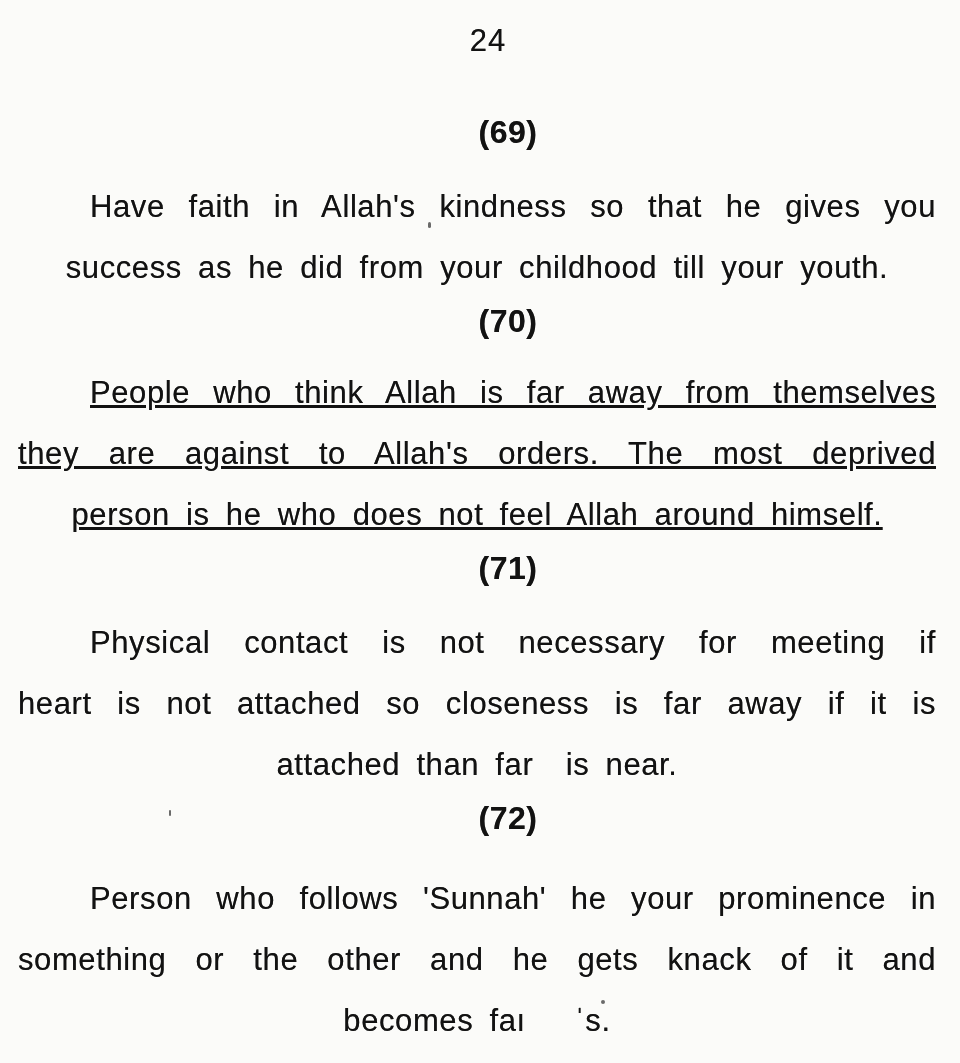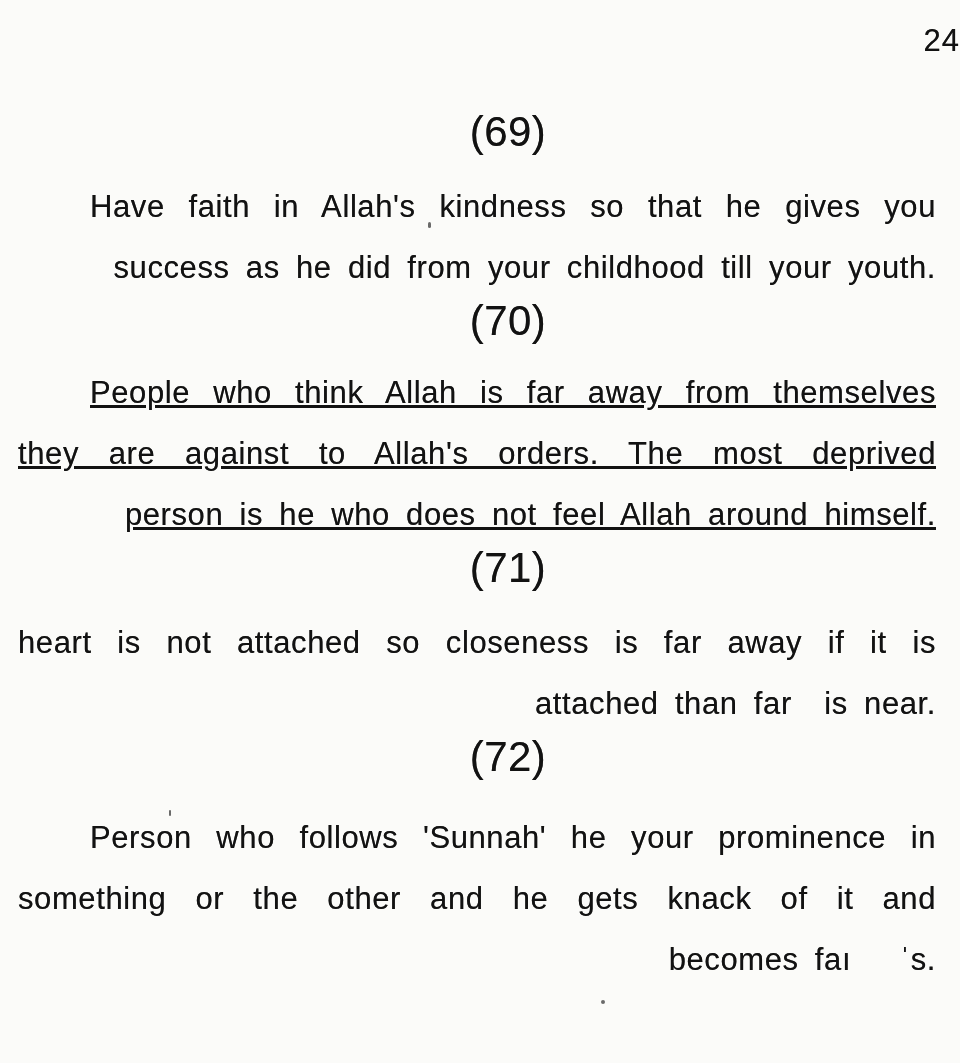--- a/index.html
+++ b/index.html
@@ -12,29 +12,29 @@
     color: #121212;
     overflow: hidden;
     text-shadow: 0 0 0.5px rgba(10,10,10,0.65);
   }
   .page-number {
     margin: 0;
     padding-top: 22px;
     padding-left: 16px;
     font-size: 31px;
     line-height: 38px;
-    text-align: right;
+    text-align: center;
     letter-spacing: 1px;
   }
   .section-heading {
     margin: 16px;
     padding-left: 56px;
-    font-size: 42px;
+    font-size: 32px;
     line-height: 36px;
-    font-weight: 400;
+    font-weight: 700;
     text-align: center;
     letter-spacing: 0.5px;
   }
   .h-69 { margin-top: 54px; }
   .h-70 { margin-top: 5px; }
   .h-71 { margin-top: 5px; text-align: center; }
   .h-72 { margin-top: 5px; }
   .para { margin: 0; padding: 0 24px 0 18px; }
   .p-69 { margin-top: 26px; }
   .p-70 { margin-top: 23px; text-decoration: underline; }
@@ -47,21 +47,21 @@
     word-spacing: 7px;
     white-space: nowrap;
   }
   .line.j {
     text-align: justify;
     text-align-last: justify;
     white-space: normal;
   }
   .line.ind { text-indent: 72px; }
   .line.last {
-    text-align: right;
+    text-align: center;
     white-space: pre-wrap;
   }
   .ink-speck {
     position: absolute;
     background: #3a3a3a;
     border-radius: 2px;
     opacity: 0.75;
   }
 </style>
 </head>
@@ -79,20 +79,21 @@
 
   <div class="section-heading h-70">(70)</div>
   <div class="para p-70">
     <div class="line j ind">People who think Allah is far away from themselves</div>
     <div class="line j">they are against to Allah's orders. The most deprived</div>
     <div class="line last">person is he who does not feel Allah around himself.</div>
   </div>
 
   <div class="section-heading h-71">(71)</div>
   <div class="para p-71">
+    <div class="line j ind">Physical contact is not necessary for meeting if</div>
     <div class="line j">heart is not attached so closeness is far away if it is</div>
     <div class="line last">attached than far  is near.</div>
   </div>
 
   <div class="section-heading h-72">(72)</div>
   <div class="para p-72">
     <div class="line j ind">Person who follows 'Sunnah' he your prominence in</div>
     <div class="line j">something or the other and he gets knack of it and</div>
     <div class="line last">becomes faı   ˈs.</div>
   </div>

